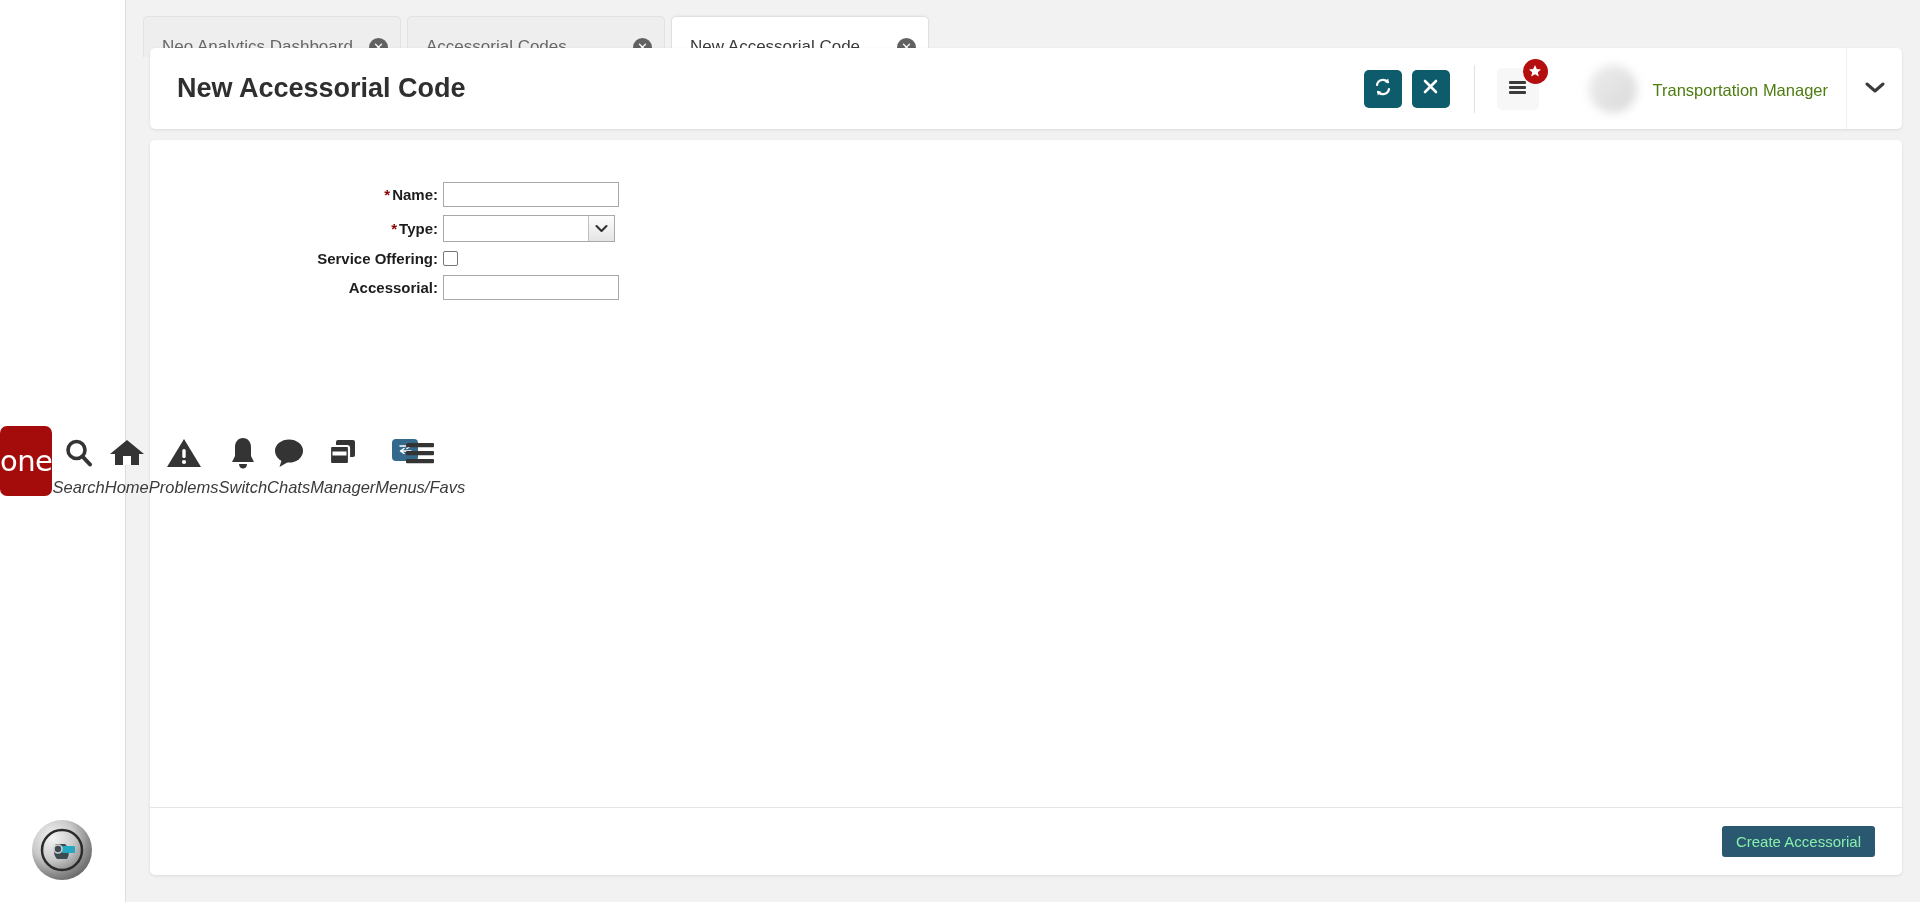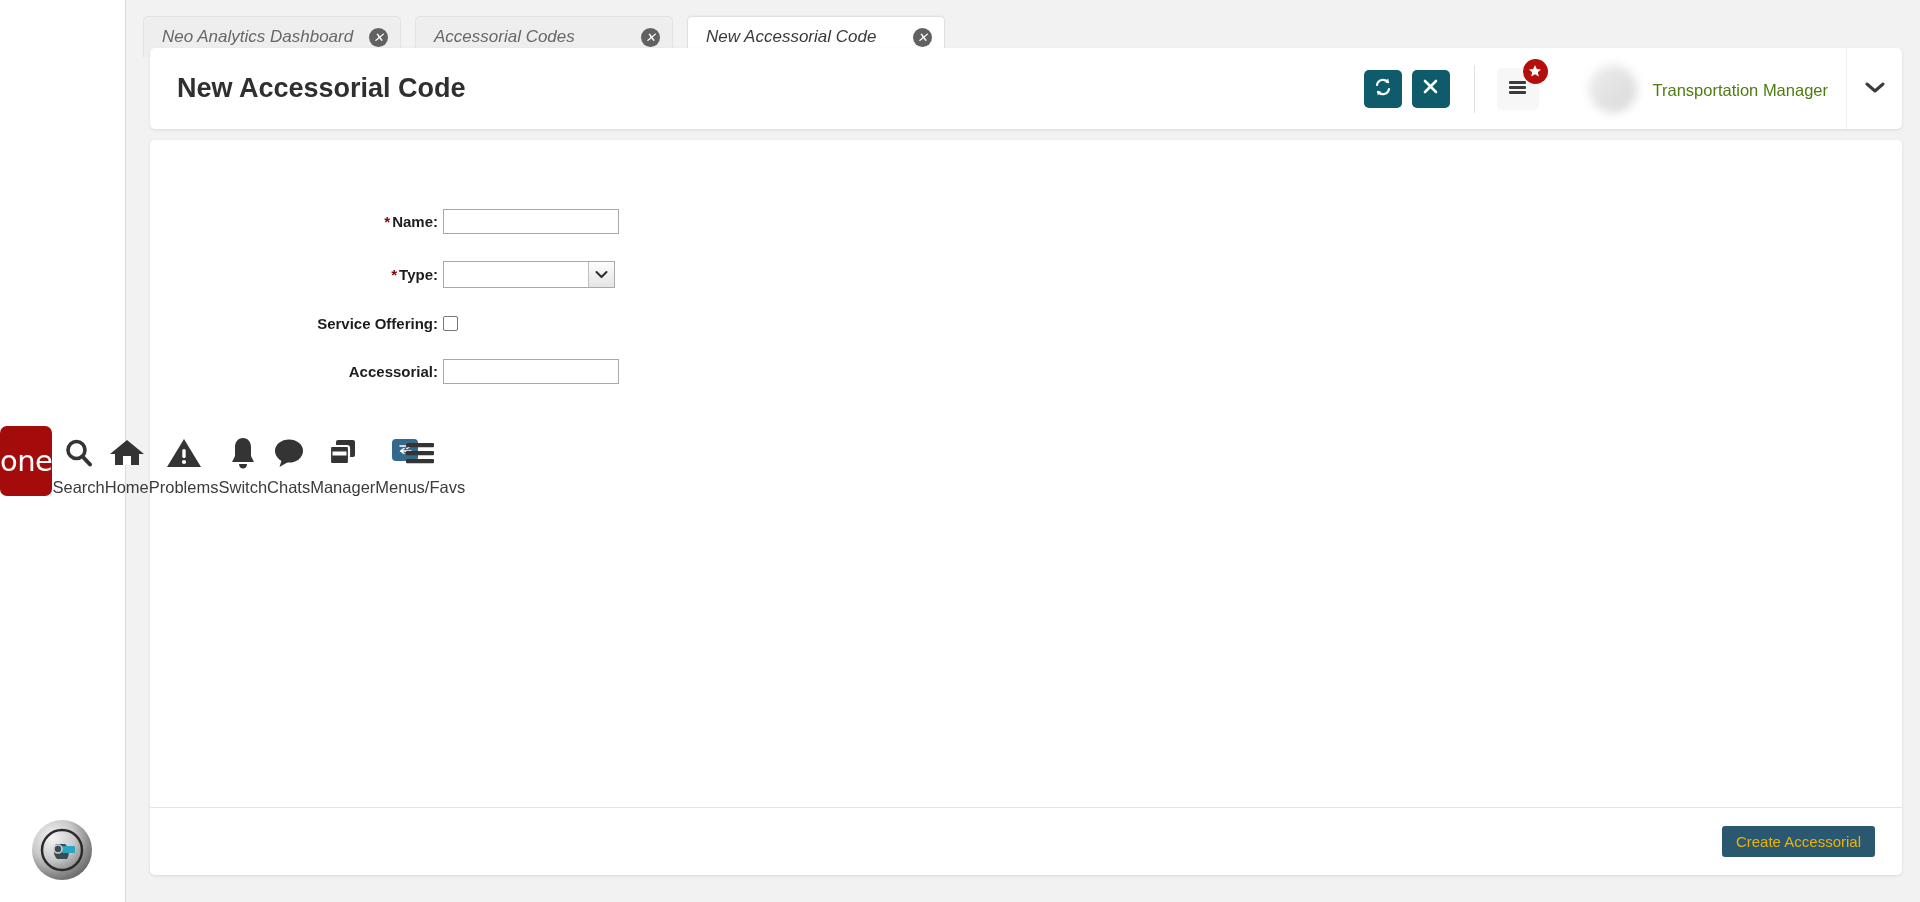--- a/index.html
+++ b/index.html
@@ -33,20 +33,21 @@
     width: 126px;
     margin-top: 28px;
     display: flex; flex-direction: column; align-items: center;
     cursor: pointer; position: relative;
   }
   .nav-icon { height: 40px; display:flex; align-items:center; justify-content:center; }
   .nav-label {
     margin-top: 5px;
     font-size: 16.5px; color: #3b3b3b;
     font-family: "Liberation Sans", sans-serif;
+    font-style: italic;
   }
   .switch-badge {
     position: absolute;
     left: 82px; top: 6px;
     width: 26px; height: 22px;
     background: #34698c;
     border-radius: 4px;
     display: flex; align-items: center; justify-content: center;
   }
   #avatar-bottom {
@@ -66,25 +67,24 @@
     padding-left: 17px;
   }
   .tab {
     position: relative;
     height: 41px;
     min-width: 258px;
     background: #eeeeee;
     border: 1px solid #e2e2e2;
     border-bottom: none;
     border-radius: 5px 5px 0 0;
-    display: flex; align-items: center;
+    display: flex; align-items: flex-end;
     padding: 0 12px 0 18px;
-    margin-right: 14px;
+    margin-right: 6px;
     cursor: pointer;
-    font-style: italic;
   }
   .tab.active {
     background: #ffffff;
     border-color: #e0e0e0;
     box-shadow: 0 -1px 2px rgba(0,0,0,0.04);
     z-index: 3;
   }
   .tab.active::after {
     content:""; position:absolute; left:0; right:0; bottom:-1px;
     height: 2px; background: #1a6070;
@@ -184,21 +184,20 @@
     background: #ffffff;
     border-radius: 5px;
     box-shadow: 0 1px 3px rgba(0,0,0,0.10);
     display: flex; flex-direction: column;
     z-index: 4;
   }
   #form-area { flex: 1; padding-top: 42px; }
   .form-row {
     display: flex; align-items: center;
     margin-bottom: 8px;
-    margin-top: 27px;
   }
   .form-label {
     width: 293px;
     text-align: right;
     padding-right: 5px;
     font-size: 15px;
     font-weight: bold;
     color: #1d1d1d;
     font-family: "Liberation Sans", sans-serif;
   }
@@ -232,21 +231,21 @@
     cursor: pointer;
   }
   #footer-bar {
     height: 68px;
     border-top: 1px solid #e4e4e4;
     display: flex; align-items: center; justify-content: flex-end;
     padding-right: 27px;
   }
   #create-btn {
     background: #2b5871;
-    color: #eab308;
+    color: #86efac;
     border: none;
     border-radius: 3px;
     height: 31px;
     padding: 0 14px;
     font-size: 15px;
     cursor: pointer;
     font-family: "Liberation Sans", sans-serif;
   }
 </style>
 </head>

